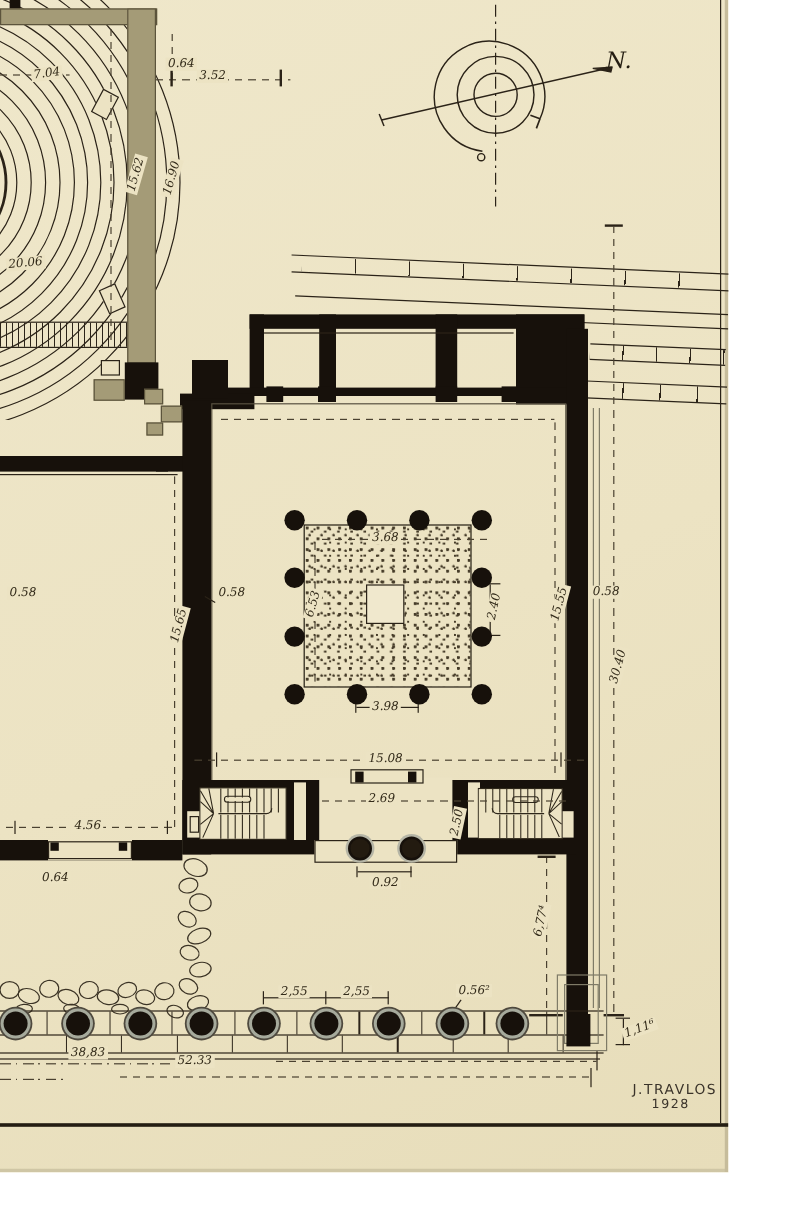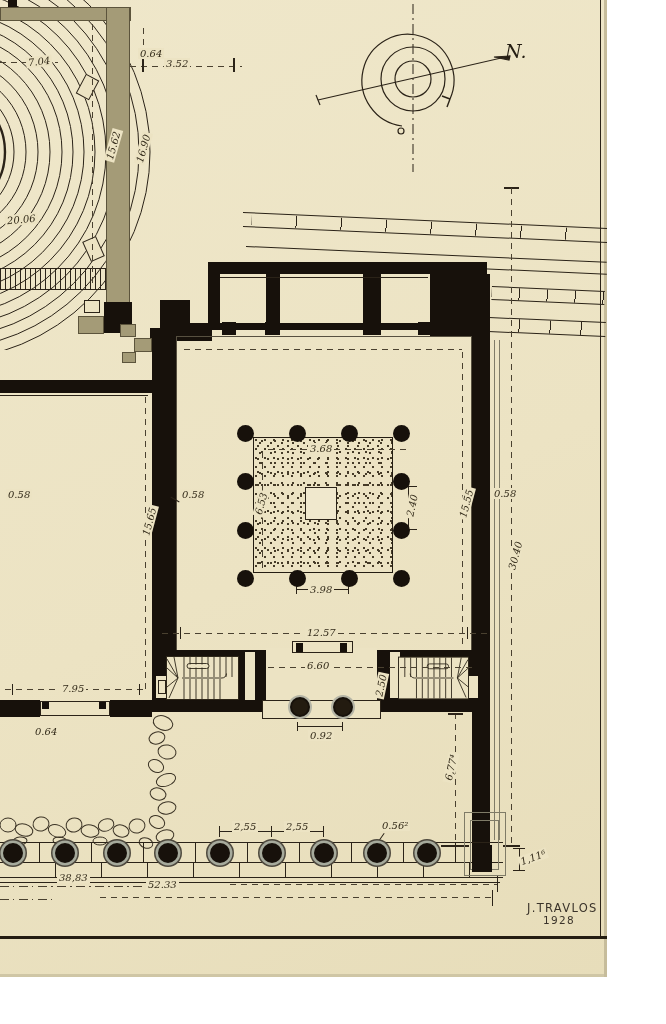--- a/index.html
+++ b/index.html
@@ -194,21 +194,21 @@
   <span class="dim" style="left:492px;top:488px">0.58</span>
   <div class="dv" style="left:145px;top:397px;height:293px"></div>
   <span class="dim" style="left:133px;top:516px;transform:rotate(-75deg)">15.65</span>
   <span class="dim" style="left:6px;top:489px">0.58</span>
   <span class="dim" style="left:180px;top:489px">0.58</span>
   <div class="tick" style="left:170px;top:499px;width:10px;height:1px;transform:rotate(30deg)"></div>
 
   <div class="dh" style="left:162px;top:633px;width:328px"></div>
   <div class="tick" style="left:180px;top:627px;width:1.2px;height:12px"></div>
   <div class="tick" style="left:467px;top:627px;width:1.2px;height:12px"></div>
-  <span class="dim" style="left:305px;top:627px">12.57</span>
+  <span class="dim" style="left:305px;top:627px">15.08</span>
 
   <div class="k" style="left:152px;top:650px;width:328px;height:62px"></div>
   <div class="cut" style="left:156px;top:676px;width:12px;height:22px"></div>
   <div class="thinbox" style="left:158px;top:680px;width:8px;height:14px"></div>
   <div class="cut" style="left:245px;top:652px;width:10px;height:48px"></div>
   <div class="cut" style="left:266px;top:648px;width:111px;height:70px"></div>
   <div class="cut" style="left:390px;top:652px;width:10px;height:46px"></div>
   <div class="cut" style="left:468px;top:676px;width:10px;height:22px"></div>
 
   <svg class="abs" style="left:166px;top:656px" width="73" height="44" viewBox="0 0 73 44">
@@ -233,31 +233,31 @@
     </g>
   </svg>
 
   <div class="thinbox" style="left:292px;top:641px;width:61px;height:12px;background:var(--paper)"></div>
   <div class="k" style="left:296px;top:643px;width:7px;height:9px"></div>
   <div class="k" style="left:340px;top:643px;width:7px;height:9px"></div>
   <div class="thinbox" style="left:262px;top:700px;width:119px;height:19px;background:var(--paper)"></div>
   <div class="vcol" style="left:290px;top:697px"></div>
   <div class="vcol" style="left:333px;top:697px"></div>
   <div class="dh" style="left:268px;top:667px;width:205px"></div>
-  <span class="dim" style="left:305px;top:660px">6.60</span>
+  <span class="dim" style="left:305px;top:660px">2.69</span>
   <span class="dim" style="left:368px;top:680px;transform:rotate(-78deg)">2.50</span>
   <div class="sh" style="left:298px;top:726px;width:45px"></div>
   <div class="tick" style="left:297px;top:722px;width:1.2px;height:9px"></div>
   <div class="tick" style="left:342px;top:722px;width:1.2px;height:9px"></div>
   <span class="dim" style="left:308px;top:730px">0.92</span>
 
   <div class="dh" style="left:5px;top:689px;width:142px"></div>
   <div class="tick" style="left:12px;top:684px;width:1.2px;height:11px"></div>
   <div class="tick" style="left:139px;top:684px;width:1.2px;height:11px"></div>
-  <span class="dim" style="left:60px;top:683px">7.95</span>
+  <span class="dim" style="left:60px;top:683px">4.56</span>
   <span class="dim" style="left:33px;top:726px">0.64</span>
 
   <svg class="abs" style="left:0;top:712px" width="190" height="140" viewBox="0 0 190 140">
     <g fill="none" stroke="#3b3325" stroke-width="1">
       <ellipse cx="163" cy="11" rx="10" ry="7" transform="rotate(20 163 11)"></ellipse>
       <ellipse cx="157" cy="26" rx="8" ry="6" transform="rotate(-15 157 26)"></ellipse>
       <ellipse cx="167" cy="40" rx="9" ry="7" transform="rotate(10 167 40)"></ellipse>
       <ellipse cx="156" cy="54" rx="8" ry="6" transform="rotate(30 156 54)"></ellipse>
       <ellipse cx="166" cy="68" rx="10" ry="6" transform="rotate(-20 166 68)"></ellipse>
       <ellipse cx="158" cy="82" rx="8" ry="6" transform="rotate(15 158 82)"></ellipse>

